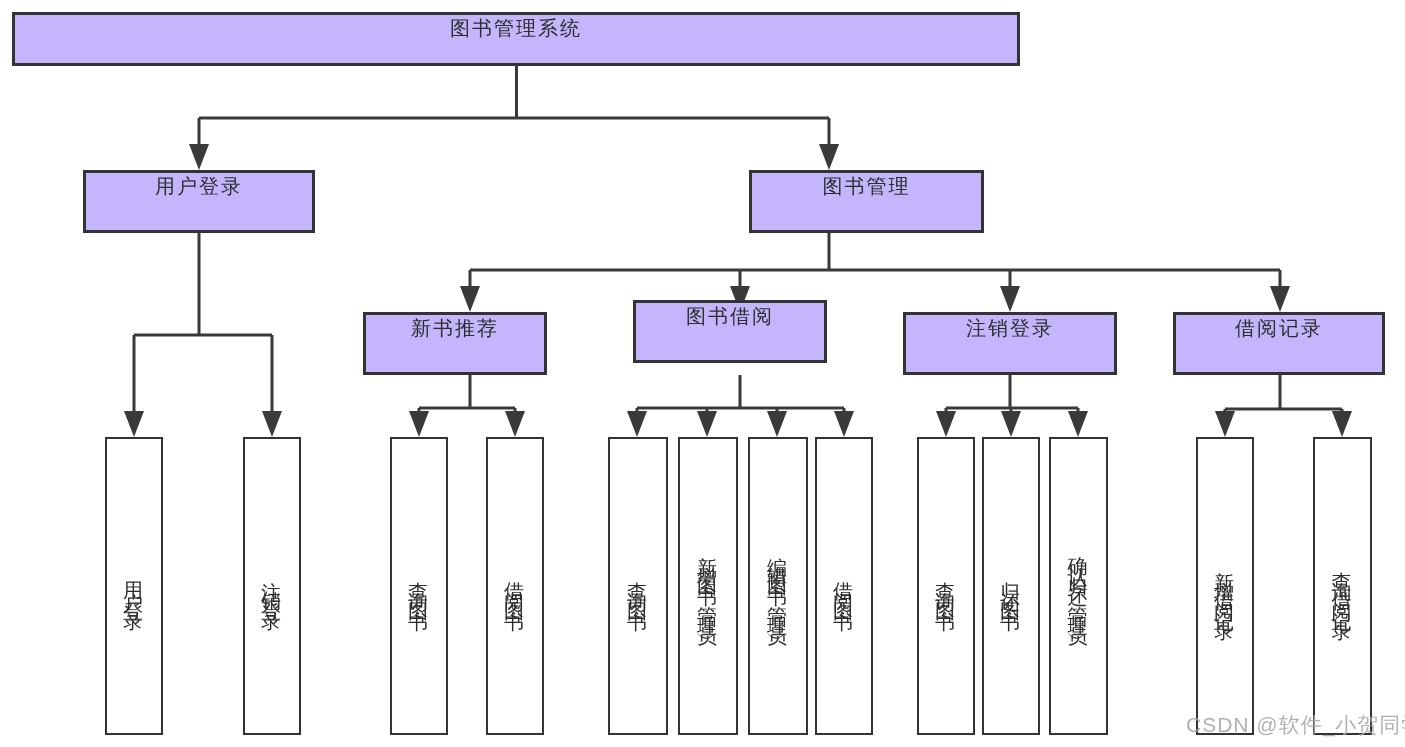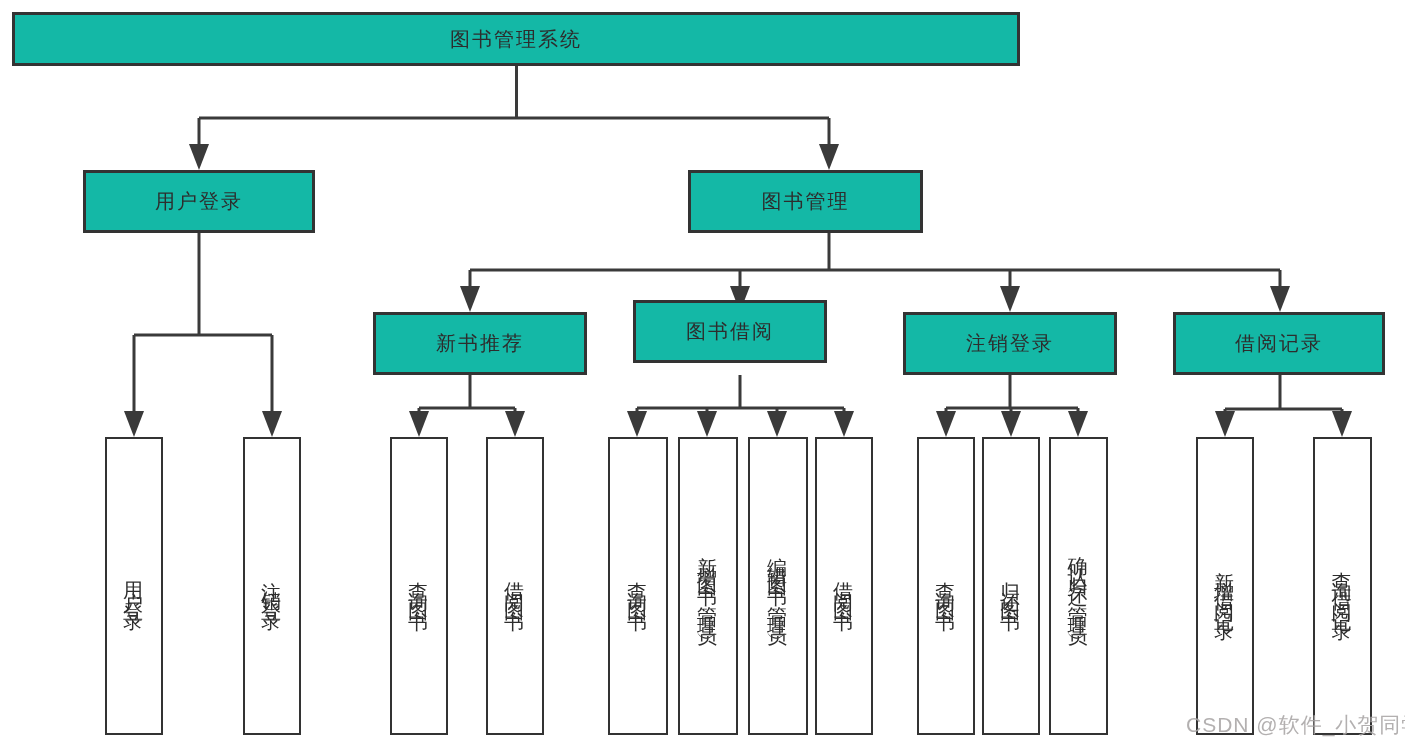--- a/index.html
+++ b/index.html
@@ -2,22 +2,22 @@
 <html><head>
 <meta charset="utf-8">
 <style>
   html,body{margin:0;padding:0;background:#ffffff;}
   .canvas{
     position:relative;width:1405px;height:747px;background:#ffffff;overflow:hidden;
     font-family:"Liberation Sans","DejaVu Sans",sans-serif;
   }
   .wires{position:absolute;left:0;top:0;width:1405px;height:747px;}
   .hnode{
-    position:absolute;box-sizing:border-box;background:#14b8a6;
-    border:3px solid #333333;display:flex;align-items:center;justify-content:center;
+    position:absolute;box-sizing:border-box;background:#c4b5fd;
+    border:3px solid #333333;display:flex;justify-content:center;
     font-size:20px;color:#2d2d2d;letter-spacing:2px;z-index:2;
   }
   .leaf{
     position:absolute;top:437px;height:298px;width:58px;box-sizing:border-box;
     background:#ffffff;border:2.5px solid #333333;z-index:2;
   }
   .leaf .vtext{
     position:absolute;left:50%;top:50%;transform:translate(-50%,-50%);
     writing-mode:vertical-rl;text-orientation:mixed;white-space:nowrap;
     font-size:20px;letter-spacing:10px;color:#2d2d2d;
@@ -63,25 +63,25 @@
     </g>
   </svg>
 
   <div class="hnode" style="left:12px;top:12px;width:1008px;height:54px;">
     <span>图书管理系统</span>
   </div>
 
   <div class="hnode" style="left:83px;top:170px;width:232px;height:63px;">
     <span>用户登录</span>
   </div>
-  <div class="hnode" style="left:688px;top:170px;width:235px;height:63px;">
+  <div class="hnode" style="left:749px;top:170px;width:235px;height:63px;">
     <span>图书管理</span>
   </div>
 
-  <div class="hnode" style="left:363px;top:312px;width:214px;height:63px;margin-left:10px;">
+  <div class="hnode" style="left:363px;top:312px;width:184px;height:63px;">
     <span>新书推荐</span>
   </div>
   <div class="hnode" style="left:633px;top:300px;width:194px;height:63px;">
     <span>图书借阅</span>
   </div>
   <div class="hnode" style="left:903px;top:312px;width:214px;height:63px;">
     <span>注销登录</span>
   </div>
   <div class="hnode" style="left:1173px;top:312px;width:212px;height:63px;">
     <span>借阅记录</span>

